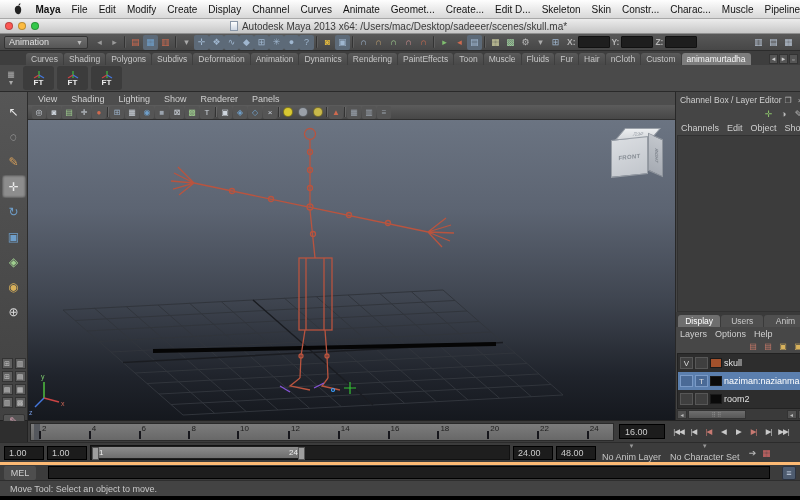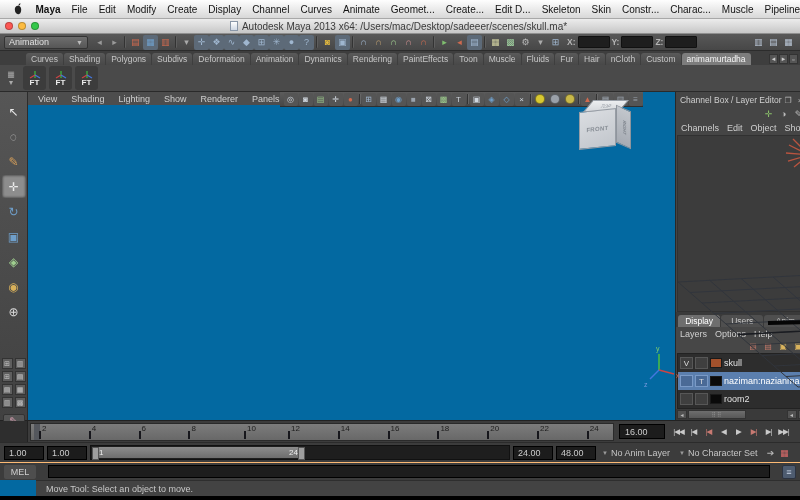--- a/index.html
+++ b/index.html
@@ -42,37 +42,37 @@
   .tabs-strip{display:flex;align-items:flex-end;gap:1px;flex:1;min-width:0;}
   .shelf-tab{font-size:8.5px;color:#c6c6c6;background:linear-gradient(#5a5a5a,#484848);border-radius:3px 3px 0 0;
              padding:1px 5px;white-space:nowrap;flex:none;}
   .shelf-tab.active{background:#7d7d7d;color:#f4f4f4;}
   .shelf-ctl{display:flex;gap:1px;padding:0 2px 1px 2px;}
   .shelf-ctl span{width:9px;height:10px;background:#555;border:1px solid #333;color:#ccc;font-size:7px;
                   display:flex;align-items:center;justify-content:center;}
   .shelf-content{height:27px;background:#4a4a4a;border-bottom:1px solid #2a2a2a;display:flex;align-items:center;padding-left:2px;gap:3px;}
   .shelf-mini{width:18px;height:25px;display:flex;flex-direction:column;align-items:center;justify-content:center;gap:1px;color:#aaa;}
   .shelf-mini i{font-style:normal;font-size:8px;line-height:7px;}
-  .ft-btn{width:23px;height:24px;background:#3c3c3c;border-radius:3px;display:flex;flex-direction:column;
+  .ft-btn{width:31px;height:24px;background:#3c3c3c;border-radius:3px;display:flex;flex-direction:column;
           align-items:center;justify-content:center;color:#ececec;font-size:8px;line-height:8px;font-weight:bold;}
 
   
   .main{display:flex;height:328px;}
   .toolbox{width:28px;flex:none;background:linear-gradient(#565656,#414141);border-right:1px solid #2c2c2c;
            display:flex;flex-direction:column;align-items:center;padding-top:8px;gap:2px;}
   .tool{width:24px;height:23px;border-radius:2px;display:flex;align-items:center;justify-content:center;font-size:12px;}
   .tool.active{background:#8d8d8d;box-shadow:inset 0 0 3px #222;}
   .laygrid{margin-top:8px;display:grid;grid-template-columns:11px 11px;gap:2px;}
   .laybtn{width:11px;height:11px;background:#5e5e5e;border:1px solid #333;color:#c9c9c9;font-size:7px;
           display:flex;align-items:center;justify-content:center;}
   .bigtool{margin-top:4px;width:22px;height:20px;background:#555;border:1px solid #333;border-radius:2px;
            color:#c9a;font-size:11px;display:flex;align-items:center;justify-content:center;}
 
   
-  .viewport{width:647px;flex:none;display:flex;flex-direction:row;}
+  .viewport{width:647px;flex:none;display:flex;flex-direction:column;}
   .vp-menu{height:13px;background:#4d4d4d;display:flex;align-items:center;gap:14px;padding-left:10px;}
   .vp-menu span{font-size:9px;color:#cfcfcf;}
   .vp-icons{height:15px;background:linear-gradient(#5c5c5c,#474747);border-bottom:1px solid #2f2f2f;
             display:flex;align-items:center;gap:1px;padding-left:4px;}
   .vpi{width:14px;height:13px;border-radius:2px;background:#555;display:flex;align-items:center;justify-content:center;
        font-size:8px;color:#cfd6de;flex:none;}
   .vpi.sep{width:2px;height:10px;background:#333;border-right:1px solid #666;border-radius:0;}
   .vpi.ball{width:10px;height:10px;border-radius:50%;margin:0 2px;border:1px solid rgba(0,0,0,.4);}
   .vp-canvas{position:relative;height:300px;
      background:linear-gradient(180deg,#6b7482 0%,#5c6472 30%,#3f4550 60%,#20242c 85%,#15181e 100%);}
@@ -138,32 +138,32 @@
 
   
   .rs-row{height:20px;background:#3c3c3c;border-top:1px solid #2b2b2b;display:flex;align-items:center;padding:0 4px;gap:3px;white-space:nowrap;}
   .rs-field{width:40px;height:14px;background:#1c1c1c;border:1px solid #000;color:#ccc;font-size:9px;
             display:flex;align-items:center;padding-left:4px;flex:none;}
   .rs-track{position:relative;width:420px;height:15px;background:#1e1e1e;border:1px solid #111;flex:none;}
   .rs-bar{position:absolute;left:1px;top:1px;width:213px;height:11px;background:linear-gradient(#8c8c8c,#6d6d6d);
           display:flex;justify-content:space-between;align-items:center;font-size:8px;color:#ededed;padding:0 7px;}
   .rs-bar::before,.rs-bar::after{content:"";position:absolute;top:0;width:5px;height:100%;background:#9e9e9e;border:1px solid #555;}
   .rs-bar::before{left:0;} .rs-bar::after{right:0;}
-  .rs-dd{display:flex;align-items:center;gap:3px;font-size:9px;color:#c5c5c5;padding:0 3px;}
+  .rs-dd{display:flex;align-items:center;gap:3px;font-size:9px;color:#c5c5c5;padding:0 3px;flex-direction:column;}
   .rs-dd .arr{font-size:6px;color:#999;}
   .rs-ico{width:14px;height:13px;display:flex;align-items:center;justify-content:center;font-size:9px;flex:none;}
 
   
-  .mel-row{height:18px;background:#3c3c3c;border-top:1px solid #fdba74;display:flex;align-items:center;padding:0 4px;gap:12px;}
+  .mel-row{height:18px;background:#3c3c3c;border-top:3px solid #fdba74;display:flex;align-items:center;padding:0 4px;gap:12px;}
   .mel-label{width:32px;height:14px;background:#4e4e4e;border-radius:2px;color:#cecece;font-size:9px;
              display:flex;align-items:center;justify-content:center;flex:none;}
   .mel-input{flex:1;height:13px;background:#1d1d1d;border:1px solid #000;color:#ddd;font-size:9px;padding:0 3px;font-family:"Liberation Mono",monospace;}
   .mel-ico{width:14px;height:14px;background:#4e5c70;border:1px solid #2c3340;border-radius:2px;color:#cdd8e8;
            font-size:9px;display:flex;align-items:center;justify-content:center;flex:none;}
-  .help-row{height:16px;background:#434343;border-top:1px solid #2e2e2e;display:flex;align-items:center;padding-left:10px;margin-left:36px;}
+  .help-row{height:16px;background:#434343;border-top:1px solid #2e2e2e;display:flex;align-items:center;padding-left:10px;}
   .help-text{font-size:9px;color:#c9c9c9;}
   .bottom-strip{height:4px;background:#000;}
 </style>
 </head>
 <body>
 
 <div class="screen">
 
   <div class="macbar">
     <span class="apple">
@@ -569,21 +569,21 @@
       <span>
         
       <span class="ts-tick" style="left: 8px;">
             <i class="ts-num">2</i>
           </span><span class="ts-tick" style="left: 57.8px;">
             <i class="ts-num">4</i>
           </span><span class="ts-tick" style="left: 107.6px;">
             <i class="ts-num">6</i>
           </span><span class="ts-tick" style="left: 157.4px;">
             <i class="ts-num">8</i>
-          </span><span class="ts-tick" style="left: 213px;">
+          </span><span class="ts-tick" style="left: 206px;">
             <i class="ts-num">10</i>
           </span><span class="ts-tick" style="left: 257px;">
             <i class="ts-num">12</i>
           </span><span class="ts-tick" style="left: 306.8px;">
             <i class="ts-num">14</i>
           </span><span class="ts-tick" style="left: 356.6px;">
             <i class="ts-num">16</i>
           </span><span class="ts-tick" style="left: 406.4px;">
             <i class="ts-num">18</i>
           </span><span class="ts-tick" style="left: 456.2px;">

